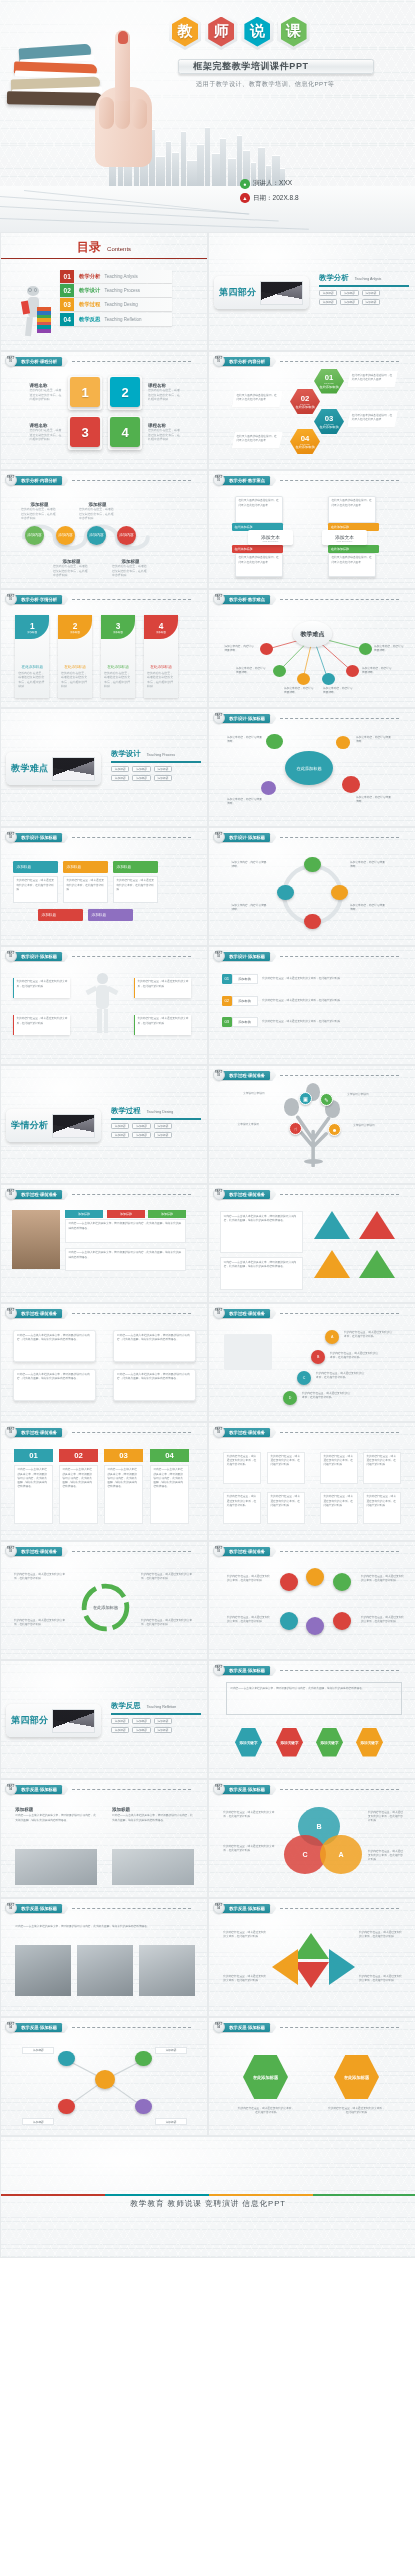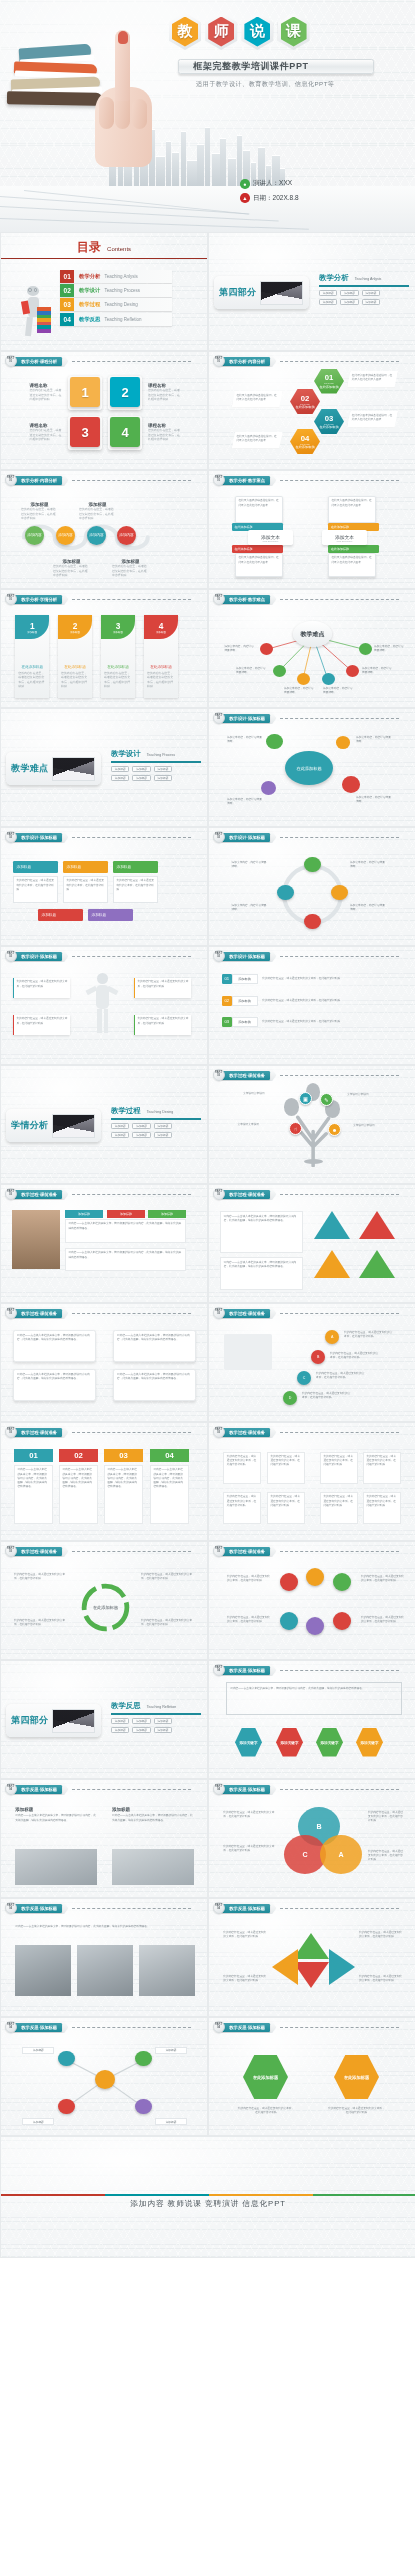--- a/index.html
+++ b/index.html
@@ -1260,17 +1260,17 @@
   </div>
 
   <div class="end">
     <div class="hexbg"></div>
     <div class="rulewrap">
       <i style="background:#c0392b"></i>
         <i style="background:#00959f"></i>
       <i style="background:#f0a020"></i>
         <i style="background:#3fa652"></i>
     </div>
-    <div class="endsub">添加内容 教师说课 竞聘演讲 信息化PPT</div>
+    <div class="endsub">教学教育 教师说课 竞聘演讲 信息化PPT</div>
   </div>
 
 </div>
 
 
 </body></html>

